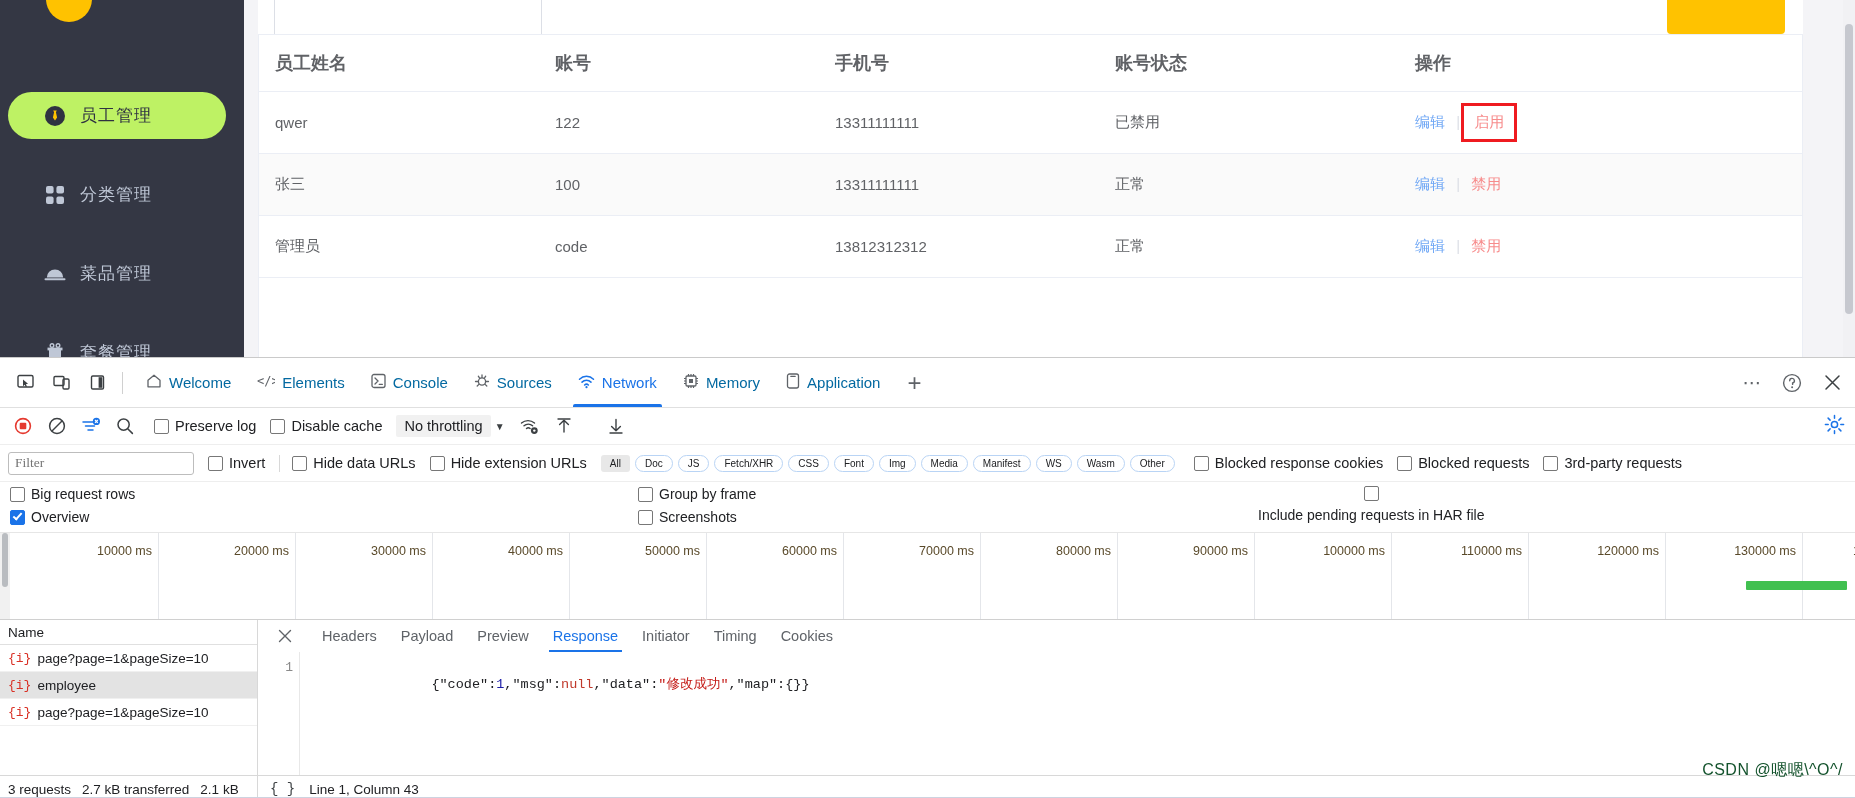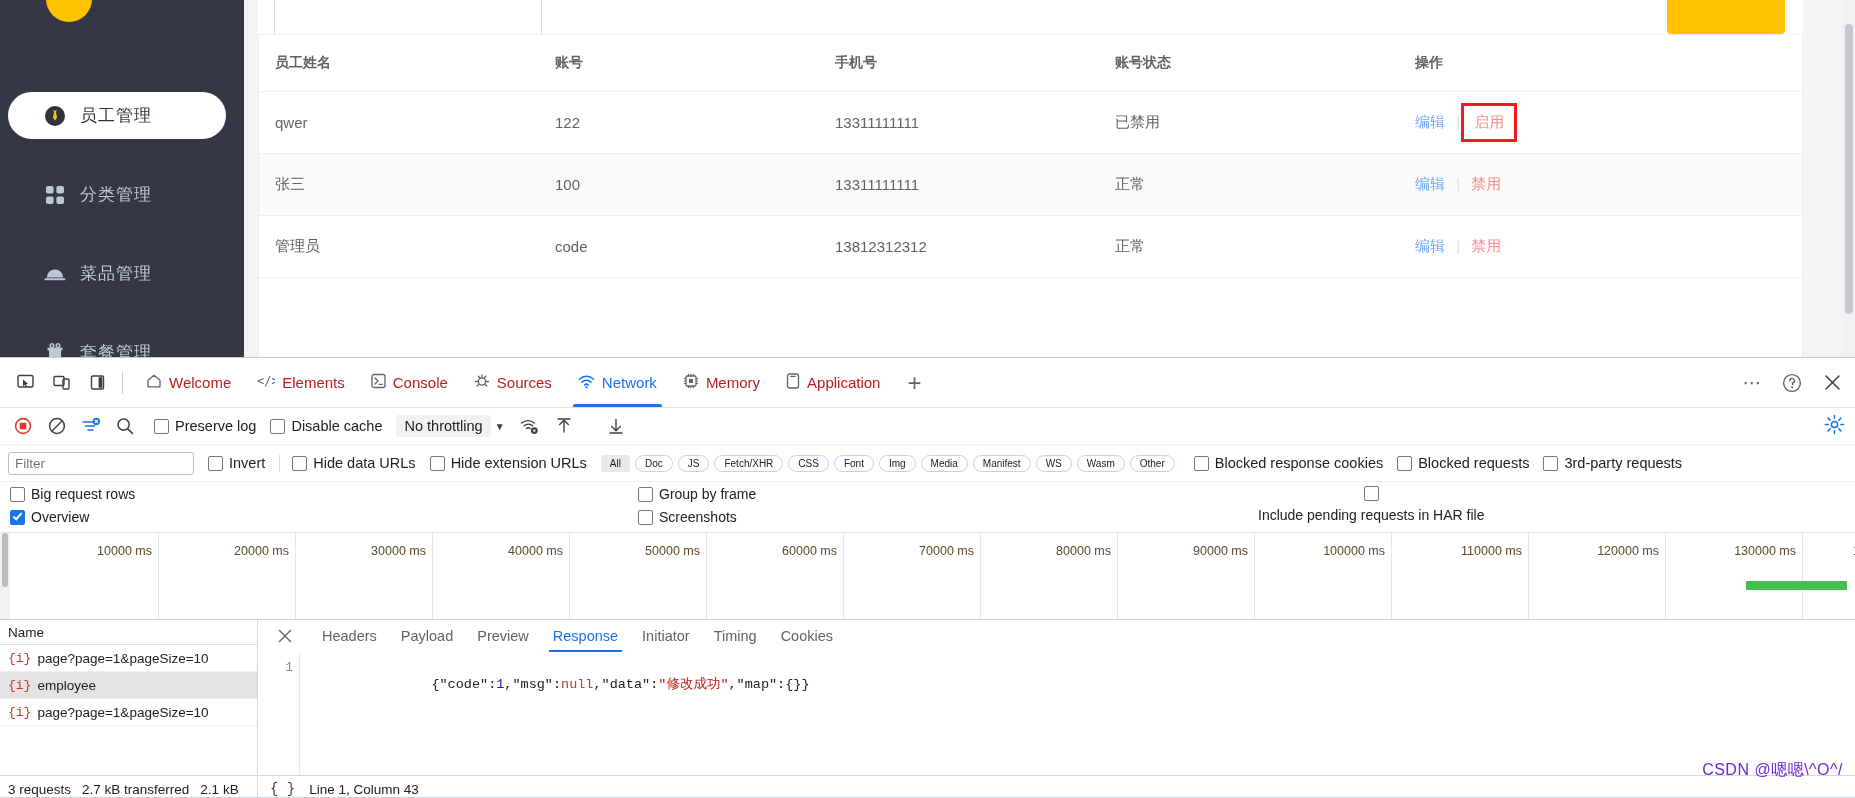--- a/index.html
+++ b/index.html
@@ -13,33 +13,33 @@
 
   
   .app-region{position:absolute;left:0;top:0;width:1855px;height:357px;background:#fff;overflow:hidden;}
 
   .sidebar{position:absolute;left:0;top:0;width:244px;height:357px;background:#343744;}
   .logo-dot{position:absolute;left:46px;top:-24px;width:46px;height:46px;border-radius:50%;
     background:#ffc200;}
   .nav{position:absolute;left:0;top:92px;width:244px;}
   .nav-item{position:relative;display:flex;align-items:center;height:47px;margin:0 18px 32px 8px;
     border-radius:24px;padding-left:36px;box-sizing:border-box;color:#bfc7d6;font-size:17px;}
-  .nav-item.active{background:#ffffff;color:#2f3241;}
+  .nav-item.active{background:#bef264;color:#2f3241;}
   .nav-ico{width:22px;height:22px;margin-right:14px;display:flex;align-items:center;justify-content:center;flex:0 0 22px;}
   .nav-ico svg{display:block;}
   .nav-label{letter-spacing:1px;}
 
   .content{position:absolute;left:244px;top:0;right:0;height:357px;background:#f4f4f7;}
   .content-card{position:absolute;left:14px;top:-86px;right:52px;bottom:0;background:#fff;border-radius:4px;}
   .search-box{position:absolute;left:16px;top:82px;width:262px;height:38px;border:1px solid #dcdfe6;border-radius:4px;background:#fff;}
   .add-btn{position:absolute;right:18px;top:82px;width:118px;height:38px;background:#ffc200;border-radius:4px;border:none;cursor:pointer;}
 
   .table-wrap{position:absolute;left:14px;top:34px;right:52px;height:323px;background:#fff;border:1px solid #ebeef5;border-bottom:none;box-sizing:border-box;}
   table.emp{width:100%;border-collapse:collapse;table-layout:fixed;}
-  table.emp th{height:56px;font-size:14px;color:#606266;font-weight:bold;text-align:left;
+  table.emp th{height:56px;font-size:18px;color:#606266;font-weight:bold;text-align:left;
     padding:0 0 0 16px;border-bottom:1px solid #ebeef5;background:#fff;}
   table.emp td{height:61px;font-size:15px;color:#606266;text-align:left;padding:0 0 0 16px;
     border-bottom:1px solid #ebeef5;}
   table.emp tr.striped td{background:#fafafa;}
   .col-name{width:280px;}
   .col-acct{width:280px;}
   .col-phone{width:280px;}
   .col-status{width:300px;}
   .col-ops{width:auto;}
   th.ops-h,td.ops-c{text-align:center;padding-left:0;}
@@ -53,40 +53,40 @@
 
   
   .devtools{position:absolute;left:0;top:357px;width:1855px;height:441px;background:#fff;
     border-top:1px solid #cacaca;font-family:"Liberation Sans","DejaVu Sans",sans-serif;color:#202124;}
 
   .dt-tabbar{position:relative;height:49px;border-bottom:1px solid #e0e0e0;display:flex;align-items:center;}
   .dock-group{display:flex;align-items:center;padding-left:10px;gap:6px;}
   .dock-btn{width:30px;height:30px;display:flex;align-items:center;justify-content:center;cursor:pointer;border-radius:3px;}
   .tab-divider{width:1px;height:22px;background:#d0d0d0;margin:0 10px;}
   .dt-tabs{display:flex;align-items:center;height:49px;}
-  .dt-tab{display:flex;align-items:center;gap:7px;height:49px;padding:0 13px;font-size:15px;color:#b91c1c;cursor:pointer;position:relative;}
+  .dt-tab{display:flex;align-items:center;gap:7px;height:49px;padding:0 13px;font-size:15px;color:#0369a1;cursor:pointer;position:relative;}
   .dt-tab.sel{color:#1a73e8;}
   .dt-tab.sel::after{content:"";position:absolute;left:8px;right:8px;bottom:0;height:3px;background:#1a73e8;border-radius:2px 2px 0 0;}
   .dt-plus{font-size:24px;color:#5f6368;padding:0 14px;cursor:pointer;line-height:1;}
   .dt-right{position:absolute;right:10px;top:0;height:49px;display:flex;align-items:center;gap:14px;}
   .dt-right .ic{cursor:pointer;display:flex;align-items:center;justify-content:center;width:26px;height:26px;color:#5f6368;font-size:19px;}
 
   .dt-toolbar{position:relative;height:36px;display:flex;align-items:center;padding-left:8px;gap:0;border-bottom:1px solid #eee;}
   .tb-ic{width:30px;height:26px;display:flex;align-items:center;justify-content:center;cursor:pointer;margin-right:4px;}
   .cb{display:inline-flex;align-items:center;gap:6px;font-size:14.5px;color:#202124;cursor:pointer;margin-right:14px;white-space:nowrap;}
   .cbx{width:13px;height:13px;border:1px solid #777;border-radius:2px;background:#fff;display:inline-block;position:relative;flex:0 0 13px;}
   .cbx.on{background:#1a73e8;border-color:#1a73e8;}
   .cbx.on::after{content:"";position:absolute;left:4px;top:0.5px;width:3px;height:7px;border:solid #fff;border-width:0 2px 2px 0;transform:rotate(42deg);}
   .throttle{font-size:14.5px;color:#202124;background:#f1f1f1;padding:3px 8px;border-radius:2px;cursor:pointer;margin-right:4px;}
   .caret{font-size:10px;color:#3c4043;margin-right:10px;cursor:pointer;}
   .gear-right{position:absolute;right:10px;top:6px;cursor:pointer;}
 
   .dt-filterbar{position:relative;height:36px;display:flex;align-items:center;padding-left:8px;border-bottom:1px solid #eee;}
   .filter-input{width:172px;height:21px;border:1px solid #bdbdbd;border-radius:3px;background:#fff;
-    font-size:13.5px;color:#5f6368;padding:0 6px;outline:none;font-family:Liberation Sans, sans-serif;margin-right:14px;}
+    font-size:13.5px;color:#5f6368;padding:0 6px;outline:none;font-family:Liberation Serif, serif;margin-right:14px;}
   .vsep{width:1px;height:17px;background:#d8d8d8;margin:0 12px 0 0;}
   .ftag{font-size:10px;color:#202124;border:1px solid #b9d4f5;border-radius:10px;padding:2px 9px;margin-right:5px;cursor:pointer;white-space:nowrap;}
   .ftag.all{border-color:transparent;background:#e8e8e8;border-radius:3px;padding:2px 8px;}
 
   .dt-opts{position:relative;height:50px;border-bottom:1px solid #e6e6e6;}
   .opt{position:absolute;font-size:14px;}
   .dt-overview{position:relative;height:86px;background:#fff;border-bottom:1px solid #d0d0d0;overflow:hidden;}
   .ov-scrollpad{position:absolute;left:0;top:0;width:10px;height:86px;background:#f1f1f1;}
   .ov-scrollpad i{position:absolute;left:2px;top:0;width:6px;height:54px;background:#b9bcc0;border-radius:3px;display:block;}
   .ov-grid{position:absolute;left:22px;top:0;right:0;height:86px;}
@@ -113,21 +113,21 @@
   .gutter{width:42px;border-right:1px solid #e8e8e8;text-align:right;padding:8px 6px 0 0;box-sizing:border-box;
     font-family:"Liberation Mono","DejaVu Sans Mono",monospace;font-size:13px;color:#8a8a8a;}
   .code-line{padding:8px 0 0 18px;font-family:"Liberation Mono","DejaVu Sans Mono",monospace;font-size:13.5px;color:#202124;white-space:pre;}
   .t-key{color:#202124;}
   .t-num{color:#1a1aa6;}
   .t-null{color:#c0392b;}
   .t-str{color:#c41a16;}
   .detail-status{position:absolute;left:0;bottom:0;right:0;height:26px;border-top:1px solid #d8d8d8;display:flex;align-items:center;padding-left:12px;font-size:13.5px;color:#202124;gap:14px;}
   .fmt-ic{font-family:"Liberation Mono",monospace;font-size:14px;color:#3c4043;cursor:pointer;}
 
-  .watermark{position:absolute;right:12px;bottom:18px;font-size:16px;color:#6d28d9;letter-spacing:.5px;}
+  .watermark{position:absolute;right:12px;bottom:18px;font-size:16px;color:#14532d;letter-spacing:.5px;}
   .bottom-line{position:absolute;left:0;bottom:0;width:1855px;height:2px;background:#cdd3e0;}
 </style>
 </head>
 <body>
 
 <div class="app">
 
   <div class="app-region">
 
     <div class="sidebar">

